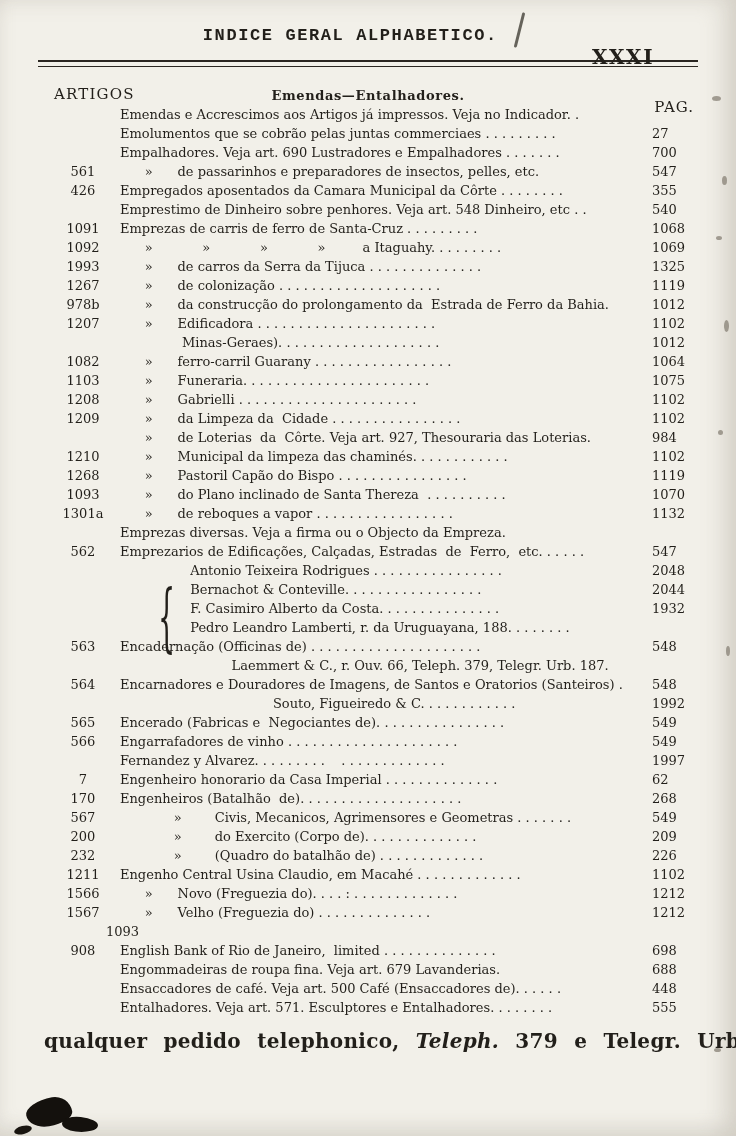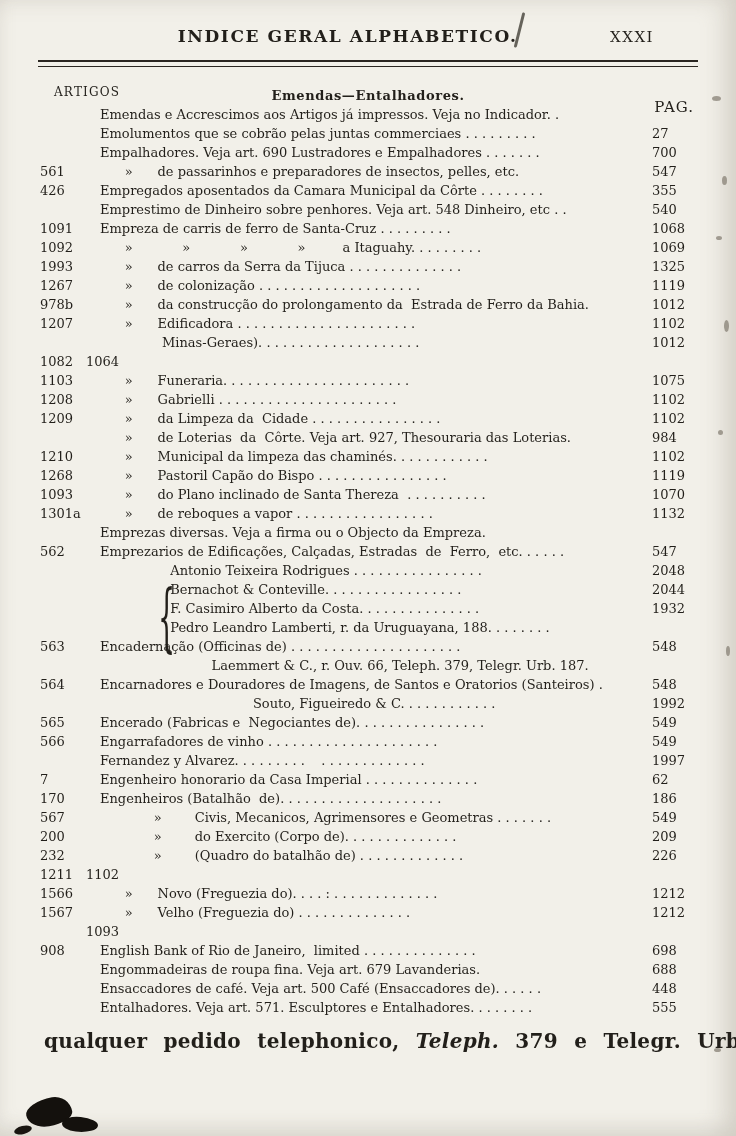--- a/index.html
+++ b/index.html
@@ -25,27 +25,28 @@
   }
   .header .title {
     position: absolute;
     left: 50%;
     top: 6px;
     transform: translateX(-56%);
     font-weight: bold;
     font-size: 17px;
     letter-spacing: 1.6px;
     white-space: nowrap;
+    font-family: Liberation Mono, monospace;
   }
   .header .folio {
     position: absolute;
     right: 42px;
-    top: 8px;
-    font-weight: normal;
-    font-size: 15px;
+    top: 25px;
+    font-weight: bold;
+    font-size: 20px;
     letter-spacing: 1.5px;
   }
   .pen-mark {
     position: absolute;
     left: 518px;
     top: 12px;
     width: 3px;
     height: 36px;
     background: #4e4a42;
     transform: rotate(14deg);
@@ -60,21 +61,21 @@
   }
   .thead {
     position: relative;
     margin: 13px 40px 4px 40px;
     height: 20px;
   }
   .thead .artigos {
     position: absolute;
     left: 14px;
     top: 5px;
-    font-size: 12px;
+    font-size: 15px;
     letter-spacing: 1.2px;
   }
   .thead .section-title {
     position: absolute;
     left: 50%;
     top: 8px;
     transform: translateX(-50%);
     font-weight: bold;
     font-size: 13px;
     letter-spacing: 0.6px;
@@ -95,21 +96,22 @@
   }
   .row {
     display: flex;
     height: 19px;
     white-space: pre;
     overflow: hidden;
   }
   .art {
     flex: none;
     width: 46px;
-    text-align: left;
+    text-align: center;
+    margin-left: 20px;
   }
   .txt {
     flex: 1 1 auto;
     margin-left: 14px;
     overflow: hidden;
   }
   .pag {
     flex: none;
     width: 46px;
     text-align: left;
@@ -181,28 +183,28 @@
   </div>
 
   <div class="entries">
     <span class="brace">{</span>
   <div class="row"><span class="art"></span><span class="txt">Emendas e Accrescimos aos Artigos já impressos. Veja no Indicador. .</span><span class="pag"></span></div>
       <div class="row"><span class="art"></span><span class="txt">Emolumentos que se cobrão pelas juntas commerciaes . . . . . . . . .</span><span class="pag">27</span></div>
       <div class="row"><span class="art"></span><span class="txt">Empalhadores. Veja art. 690 Lustradores e Empalhadores . . . . . . .</span><span class="pag">700</span></div>
       <div class="row"><span class="art">561</span><span class="txt">      »      de passarinhos e preparadores de insectos, pelles, etc.</span><span class="pag">547</span></div>
       <div class="row"><span class="art">426</span><span class="txt">Empregados aposentados da Camara Municipal da Côrte . . . . . . . .</span><span class="pag">355</span></div>
       <div class="row"><span class="art"></span><span class="txt">Emprestimo de Dinheiro sobre penhores. Veja art. 548 Dinheiro, etc . .</span><span class="pag">540</span></div>
-      <div class="row"><span class="art">1091</span><span class="txt">Empreza de carris de ferro de Santa-Cruz . . . . . . . . .</span><span class="pag">1068</span></div>
+      <div class="row"><span class="art">1091</span><span class="txt">Emprezas de carris de ferro de Santa-Cruz . . . . . . . . .</span><span class="pag">1068</span></div>
       <div class="row"><span class="art">1092</span><span class="txt">      »            »            »            »         a Itaguahy. . . . . . . . .</span><span class="pag">1069</span></div>
       <div class="row"><span class="art">1993</span><span class="txt">      »      de carros da Serra da Tijuca . . . . . . . . . . . . . .</span><span class="pag">1325</span></div>
       <div class="row"><span class="art">1267</span><span class="txt">      »      de colonização . . . . . . . . . . . . . . . . . . . .</span><span class="pag">1119</span></div>
       <div class="row"><span class="art">978b</span><span class="txt">      »      da construcção do prolongamento da  Estrada de Ferro da Bahia.</span><span class="pag">1012</span></div>
       <div class="row"><span class="art">1207</span><span class="txt">      »      Edificadora . . . . . . . . . . . . . . . . . . . . . .</span><span class="pag">1102</span></div>
       <div class="row"><span class="art"></span><span class="txt">               Minas-Geraes). . . . . . . . . . . . . . . . . . . .</span><span class="pag">1012</span></div>
-      <div class="row"><span class="art">1082</span><span class="pag">1064</span></div>
+      <div class="row"><span class="art">1082</span><span class="txt">      »      ferro-carril Guarany . . . . . . . . . . . . . . . . .</span><span class="pag">1064</span></div>
       <div class="row"><span class="art">1103</span><span class="txt">      »      Funeraria. . . . . . . . . . . . . . . . . . . . . . .</span><span class="pag">1075</span></div>
       <div class="row"><span class="art">1208</span><span class="txt">      »      Gabrielli . . . . . . . . . . . . . . . . . . . . . .</span><span class="pag">1102</span></div>
       <div class="row"><span class="art">1209</span><span class="txt">      »      da Limpeza da  Cidade . . . . . . . . . . . . . . . .</span><span class="pag">1102</span></div>
       <div class="row"><span class="art"></span><span class="txt">      »      de Loterias  da  Côrte. Veja art. 927, Thesouraria das Loterias.</span><span class="pag">984</span></div>
       <div class="row"><span class="art">1210</span><span class="txt">      »      Municipal da limpeza das chaminés. . . . . . . . . . . .</span><span class="pag">1102</span></div>
       <div class="row"><span class="art">1268</span><span class="txt">      »      Pastoril Capão do Bispo . . . . . . . . . . . . . . . .</span><span class="pag">1119</span></div>
       <div class="row"><span class="art">1093</span><span class="txt">      »      do Plano inclinado de Santa Thereza  . . . . . . . . . .</span><span class="pag">1070</span></div>
       <div class="row"><span class="art">1301a</span><span class="txt">      »      de reboques a vapor . . . . . . . . . . . . . . . . .</span><span class="pag">1132</span></div>
       <div class="row"><span class="art"></span><span class="txt">Emprezas diversas. Veja a firma ou o Objecto da Empreza.</span><span class="pag"></span></div>
       <div class="row"><span class="art">562</span><span class="txt">Emprezarios de Edificações, Calçadas, Estradas  de  Ferro,  etc. . . . . .</span><span class="pag">547</span></div>
@@ -211,25 +213,25 @@
       <div class="row"><span class="art"></span><span class="txt">                 F. Casimiro Alberto da Costa. . . . . . . . . . . . . . .</span><span class="pag">1932</span></div>
       <div class="row"><span class="art"></span><span class="txt">                 Pedro Leandro Lamberti, r. da Uruguayana, 188. . . . . . . .</span><span class="pag"></span></div>
       <div class="row"><span class="art">563</span><span class="txt">Encadernação (Officinas de) . . . . . . . . . . . . . . . . . . . . .</span><span class="pag">548</span></div>
       <div class="row"><span class="art"></span><span class="txt">                           Laemmert &amp; C., r. Ouv. 66, Teleph. 379, Telegr. Urb. 187.</span><span class="pag"></span></div>
       <div class="row"><span class="art">564</span><span class="txt">Encarnadores e Douradores de Imagens, de Santos e Oratorios (Santeiros) .</span><span class="pag">548</span></div>
       <div class="row"><span class="art"></span><span class="txt">                                     Souto, Figueiredo &amp; C. . . . . . . . . . . .</span><span class="pag">1992</span></div>
       <div class="row"><span class="art">565</span><span class="txt">Encerado (Fabricas e  Negociantes de). . . . . . . . . . . . . . . .</span><span class="pag">549</span></div>
       <div class="row"><span class="art">566</span><span class="txt">Engarrafadores de vinho . . . . . . . . . . . . . . . . . . . . .</span><span class="pag">549</span></div>
       <div class="row"><span class="art"></span><span class="txt">Fernandez y Alvarez. . . . . . . . .    . . . . . . . . . . . . .</span><span class="pag">1997</span></div>
       <div class="row"><span class="art">7</span><span class="txt">Engenheiro honorario da Casa Imperial . . . . . . . . . . . . . .</span><span class="pag">62</span></div>
-      <div class="row"><span class="art">170</span><span class="txt">Engenheiros (Batalhão  de). . . . . . . . . . . . . . . . . . . .</span><span class="pag">186</span></div>
+      <div class="row"><span class="art">170</span><span class="txt">Engenheiros (Batalhão  de). . . . . . . . . . . . . . . . . . . .</span><span class="pag">268</span></div>
       <div class="row"><span class="art">567</span><span class="txt">             »        Civis, Mecanicos, Agrimensores e Geometras . . . . . . .</span><span class="pag">549</span></div>
       <div class="row"><span class="art">200</span><span class="txt">             »        do Exercito (Corpo de). . . . . . . . . . . . . .</span><span class="pag">209</span></div>
       <div class="row"><span class="art">232</span><span class="txt">             »        (Quadro do batalhão de) . . . . . . . . . . . . .</span><span class="pag">226</span></div>
-      <div class="row"><span class="art">1211</span><span class="pag">1102</span></div>
+      <div class="row"><span class="art">1211</span><span class="txt">Engenho Central Usina Claudio, em Macahé . . . . . . . . . . . . .</span><span class="pag">1102</span></div>
       <div class="row"><span class="art">1566</span><span class="txt">      »      Novo (Freguezia do). . . . : . . . . . . . . . . . . .</span><span class="pag">1212</span></div>
       <div class="row"><span class="art">1567</span><span class="txt">      »      Velho (Freguezia do) . . . . . . . . . . . . . .</span><span class="pag">1212</span></div>
       <div class="row"><span class="art"></span><span class="pag">1093</span></div>
       <div class="row"><span class="art">908</span><span class="txt">English Bank of Rio de Janeiro,  limited . . . . . . . . . . . . . .</span><span class="pag">698</span></div>
       <div class="row"><span class="art"></span><span class="txt">Engommadeiras de roupa fina. Veja art. 679 Lavanderias.</span><span class="pag">688</span></div>
       <div class="row"><span class="art"></span><span class="txt">Ensaccadores de café. Veja art. 500 Café (Ensaccadores de). . . . . .</span><span class="pag">448</span></div>
       <div class="row"><span class="art"></span><span class="txt">Entalhadores. Veja art. 571. Esculptores e Entalhadores. . . . . . . .</span><span class="pag">555</span></div>
     </div>
 
   <div class="footer">

